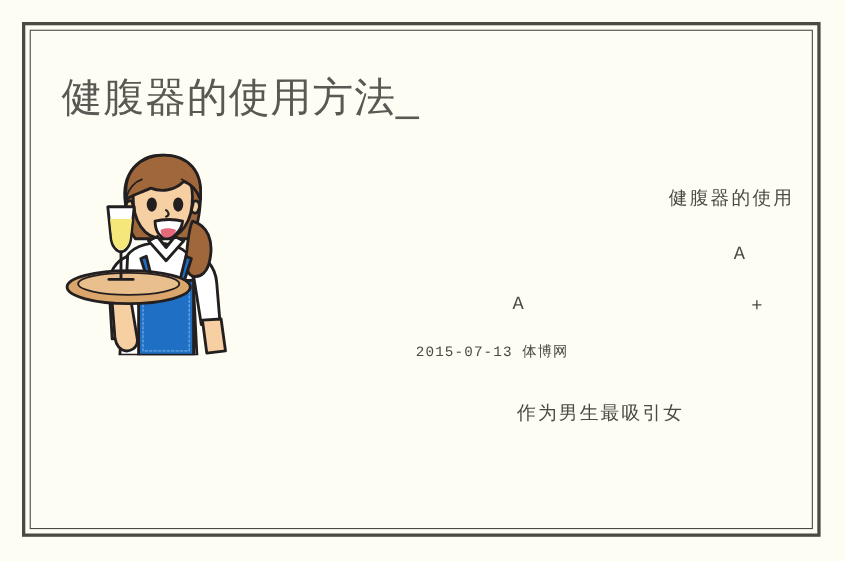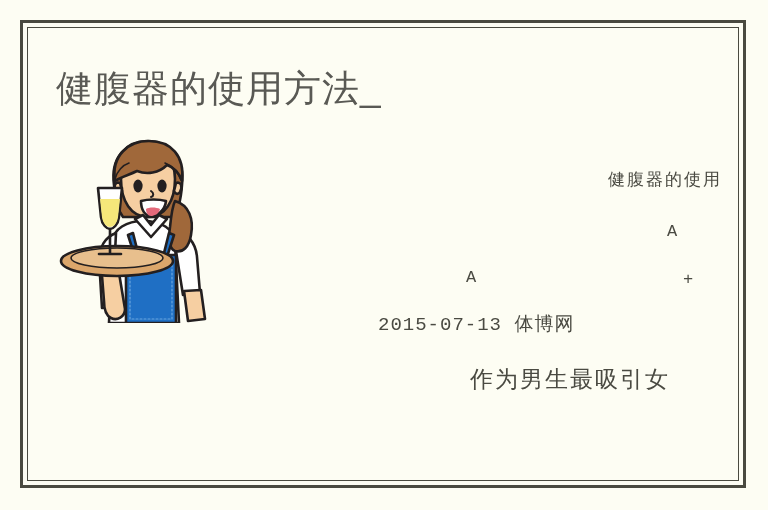--- a/index.html
+++ b/index.html
@@ -82,27 +82,27 @@
     font-size: 17px;
   }
   .hw-plus {
     left: 683px;
     top: 270px;
     font-size: 17px;
   }
   .hw-date {
     left: 378px;
     top: 311px;
-    font-size: 19px;
+    font-size: 13px;
     letter-spacing: 1px;
   }
   .hw-body {
     left: 470px;
     top: 364px;
-    font-size: 23px;
+    font-size: 17px;
     letter-spacing: 2px;
   }
 
   
   .illus {
     position: absolute;
     left: 55px;
     top: 133px;
     width: 175px;
     height: 190px;

